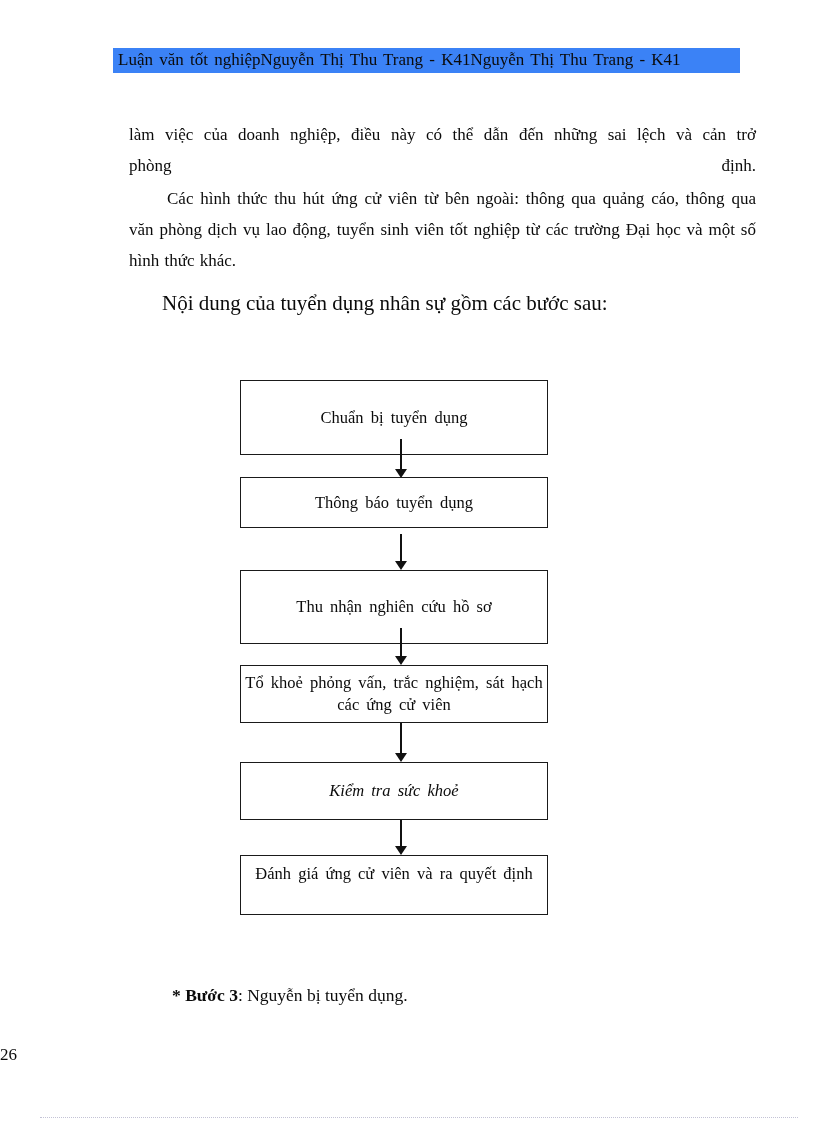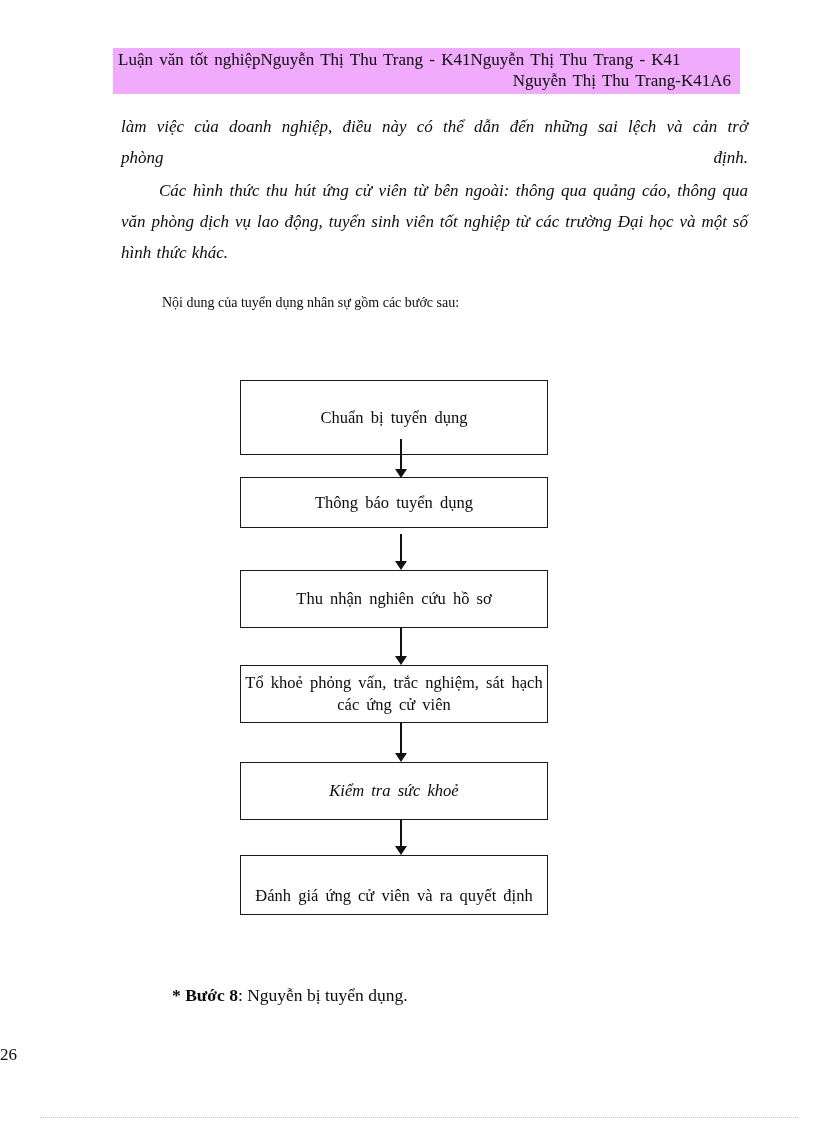--- a/index.html
+++ b/index.html
@@ -8,62 +8,61 @@
     position:relative;
     width:816px;height:1123px;
     background:#ffffff;
     font-family:"Liberation Serif","DejaVu Serif",serif;
     color:#0b0b0b;
     overflow:hidden;
   }
   
   .header-band{
     position:absolute;left:113px;top:48px;width:627px;
-    background:#f0abfc;
-    padding:1px 9px 3px 5px;
+    background:#3b82f6;
+    padding:1px 1px 3px 5px;
     box-sizing:border-box;
     font-size:17px;line-height:21px;
     word-spacing:2px;
   }
   .header-line1{text-align:left;white-space:nowrap;}
   .header-line2{text-align:right;}
   
   .para{
     position:absolute;left:113px;width:627px;
     font-size:17px;line-height:31px;
-    margin:8px;
-    font-style:italic;
+    margin:16px;
   }
   .p1{top:103px;}
   .p1-line1{text-align:justify;text-align-last:justify;}
   .p1-line2{display:flex;justify-content:space-between;}
   .p2{top:167px;text-align:justify;text-indent:38px;word-spacing:1px;}
   .heading{
     position:absolute;left:165px;top:256px;margin:0;
     font-size:17.5px;font-weight:bold;line-height:26px;
   }
-  .intro{position:absolute;left:162px;top:290px;margin:0;font-size:14px;line-height:26px;}
+  .intro{position:absolute;left:162px;top:290px;margin:0;font-size:21px;line-height:26px;}
   
   .fc-box{
     position:absolute;left:240px;width:308px;
     box-sizing:border-box;
     border:1.5px solid #1a1a1a;
     background:#ffffff;
     display:flex;align-items:center;justify-content:center;
     font-size:16.5px;line-height:22px;
     text-align:center;
     word-spacing:3px;
   }
   .fc-box span{white-space:pre-line;}
   .box1{top:380px;height:75px;}
   .box2{top:477px;height:51px;}
-  .box3{top:570px;height:58px;}
+  .box3{top:570px;height:74px;}
   .box4{top:665px;height:58px;}
   .box5{top:762px;height:58px;font-style:italic;}
-  .box6{top:855px;height:60px;align-items:center;padding-top:21px;}
+  .box6{top:855px;height:60px;align-items:flex-start;padding-top:7px;}
   .fc-arrow{position:absolute;left:394px;width:14px;}
   .a1{top:439px;height:39px;}
   .a2{top:534px;height:36px;}
   .a3{top:628px;height:37px;}
   .a4{top:723px;height:39px;}
   .a5{top:820px;height:35px;}
   .fc-arrow .shaft{
     position:absolute;left:50%;top:0;bottom:8px;width:2px;
     margin-left:-1px;background:#111;
   }
@@ -89,21 +88,20 @@
     border-top:1px dotted #b9b9cf;opacity:.85;
   }
 </style>
 </head>
 <body>
 
 <div class="page">
 
   <header class="header-band">
     <div class="header-line1">Luận văn tốt nghiệpNguyễn Thị Thu Trang - K41Nguyễn Thị Thu Trang - K41</div>
-    <div class="header-line2">Nguyễn Thị Thu Trang-K41A6</div>
   </header>
 
   <div class="para p1">
     <div class="p1-line1">làm việc của doanh nghiệp, điều này có thể dẫn đến những sai lệch và cản trở</div>
     <div class="p1-line2">
       <span>phòng</span>
       <span>định.</span>
     </div>
   </div>
 
@@ -148,20 +146,20 @@
     <div class="fc-arrow a5">
       <div class="shaft"></div>
       <div class="head"></div>
     </div>
     <div class="fc-box box6">
       <span>Đánh giá ứng cử viên và ra quyết định</span>
     </div>
   </div>
 
   <p class="step-note">
-    <span class="bold">* Bước 8</span><span>: Nguyễn bị tuyển dụng.</span>
+    <span class="bold">* Bước 3</span><span>: Nguyễn bị tuyển dụng.</span>
   </p>
 
   <div class="page-number">26</div>
 
   <div class="bottom-dotted"></div>
 
 </div>
 
 </body></html>

